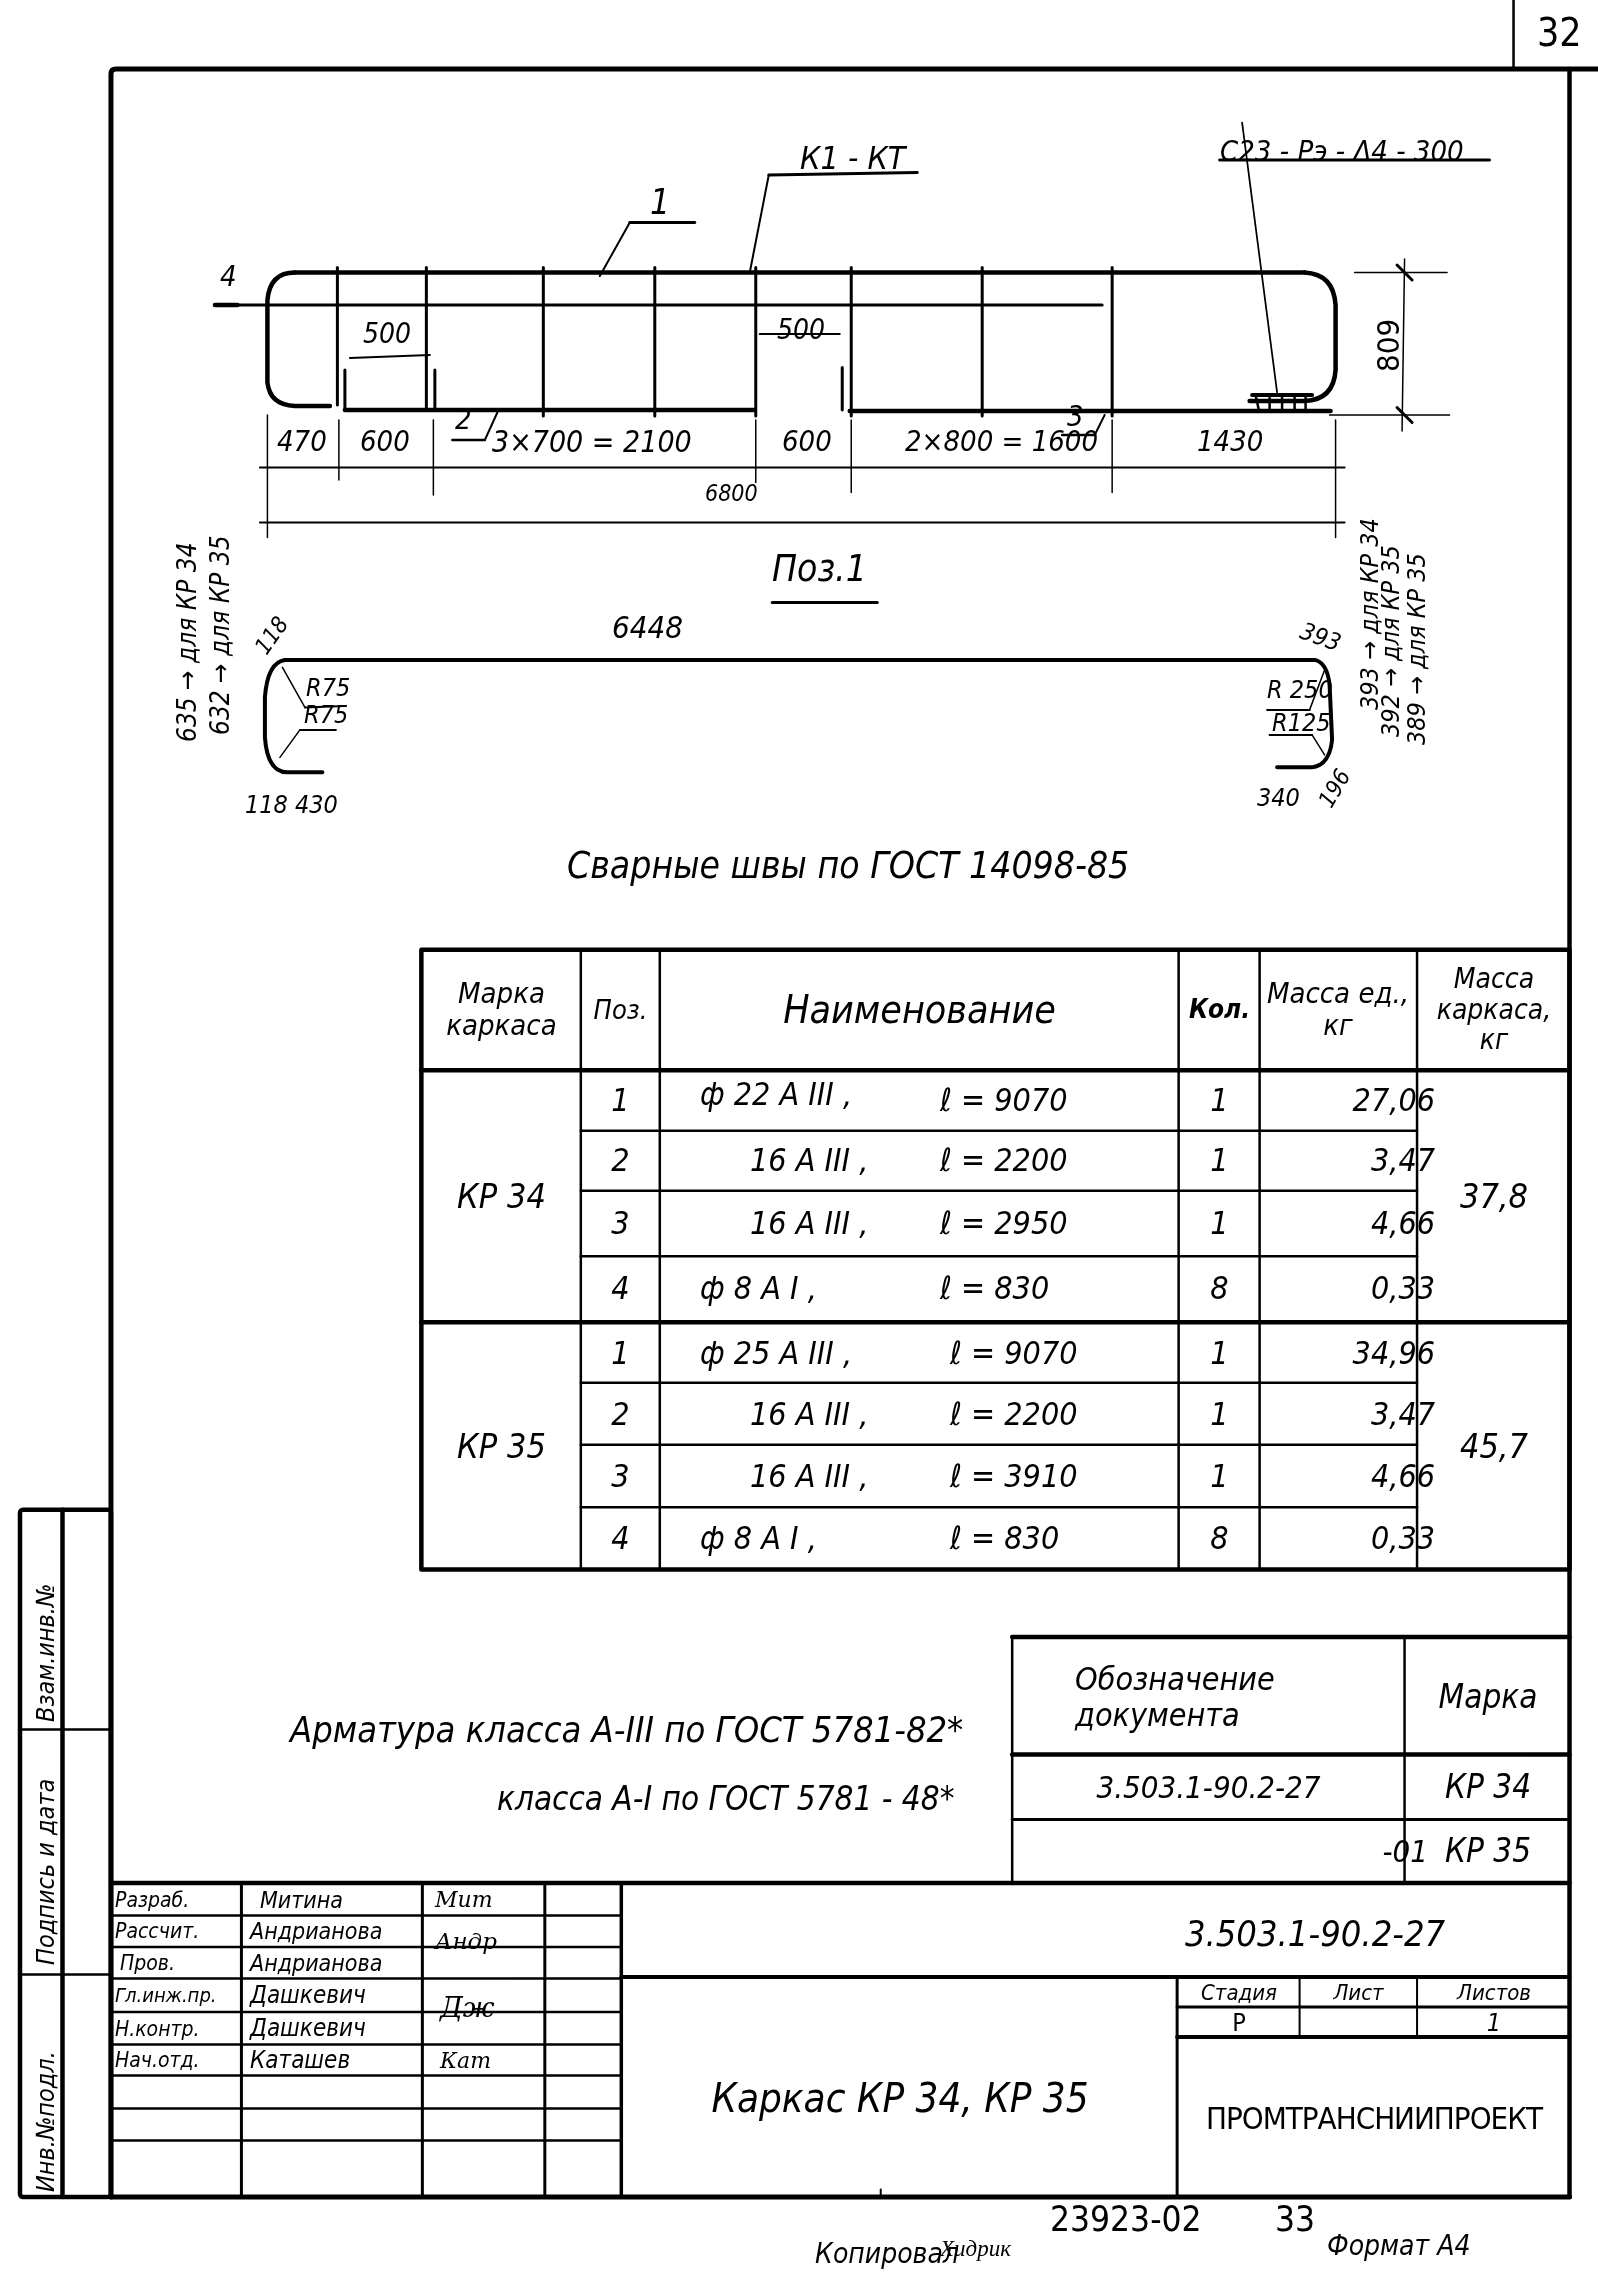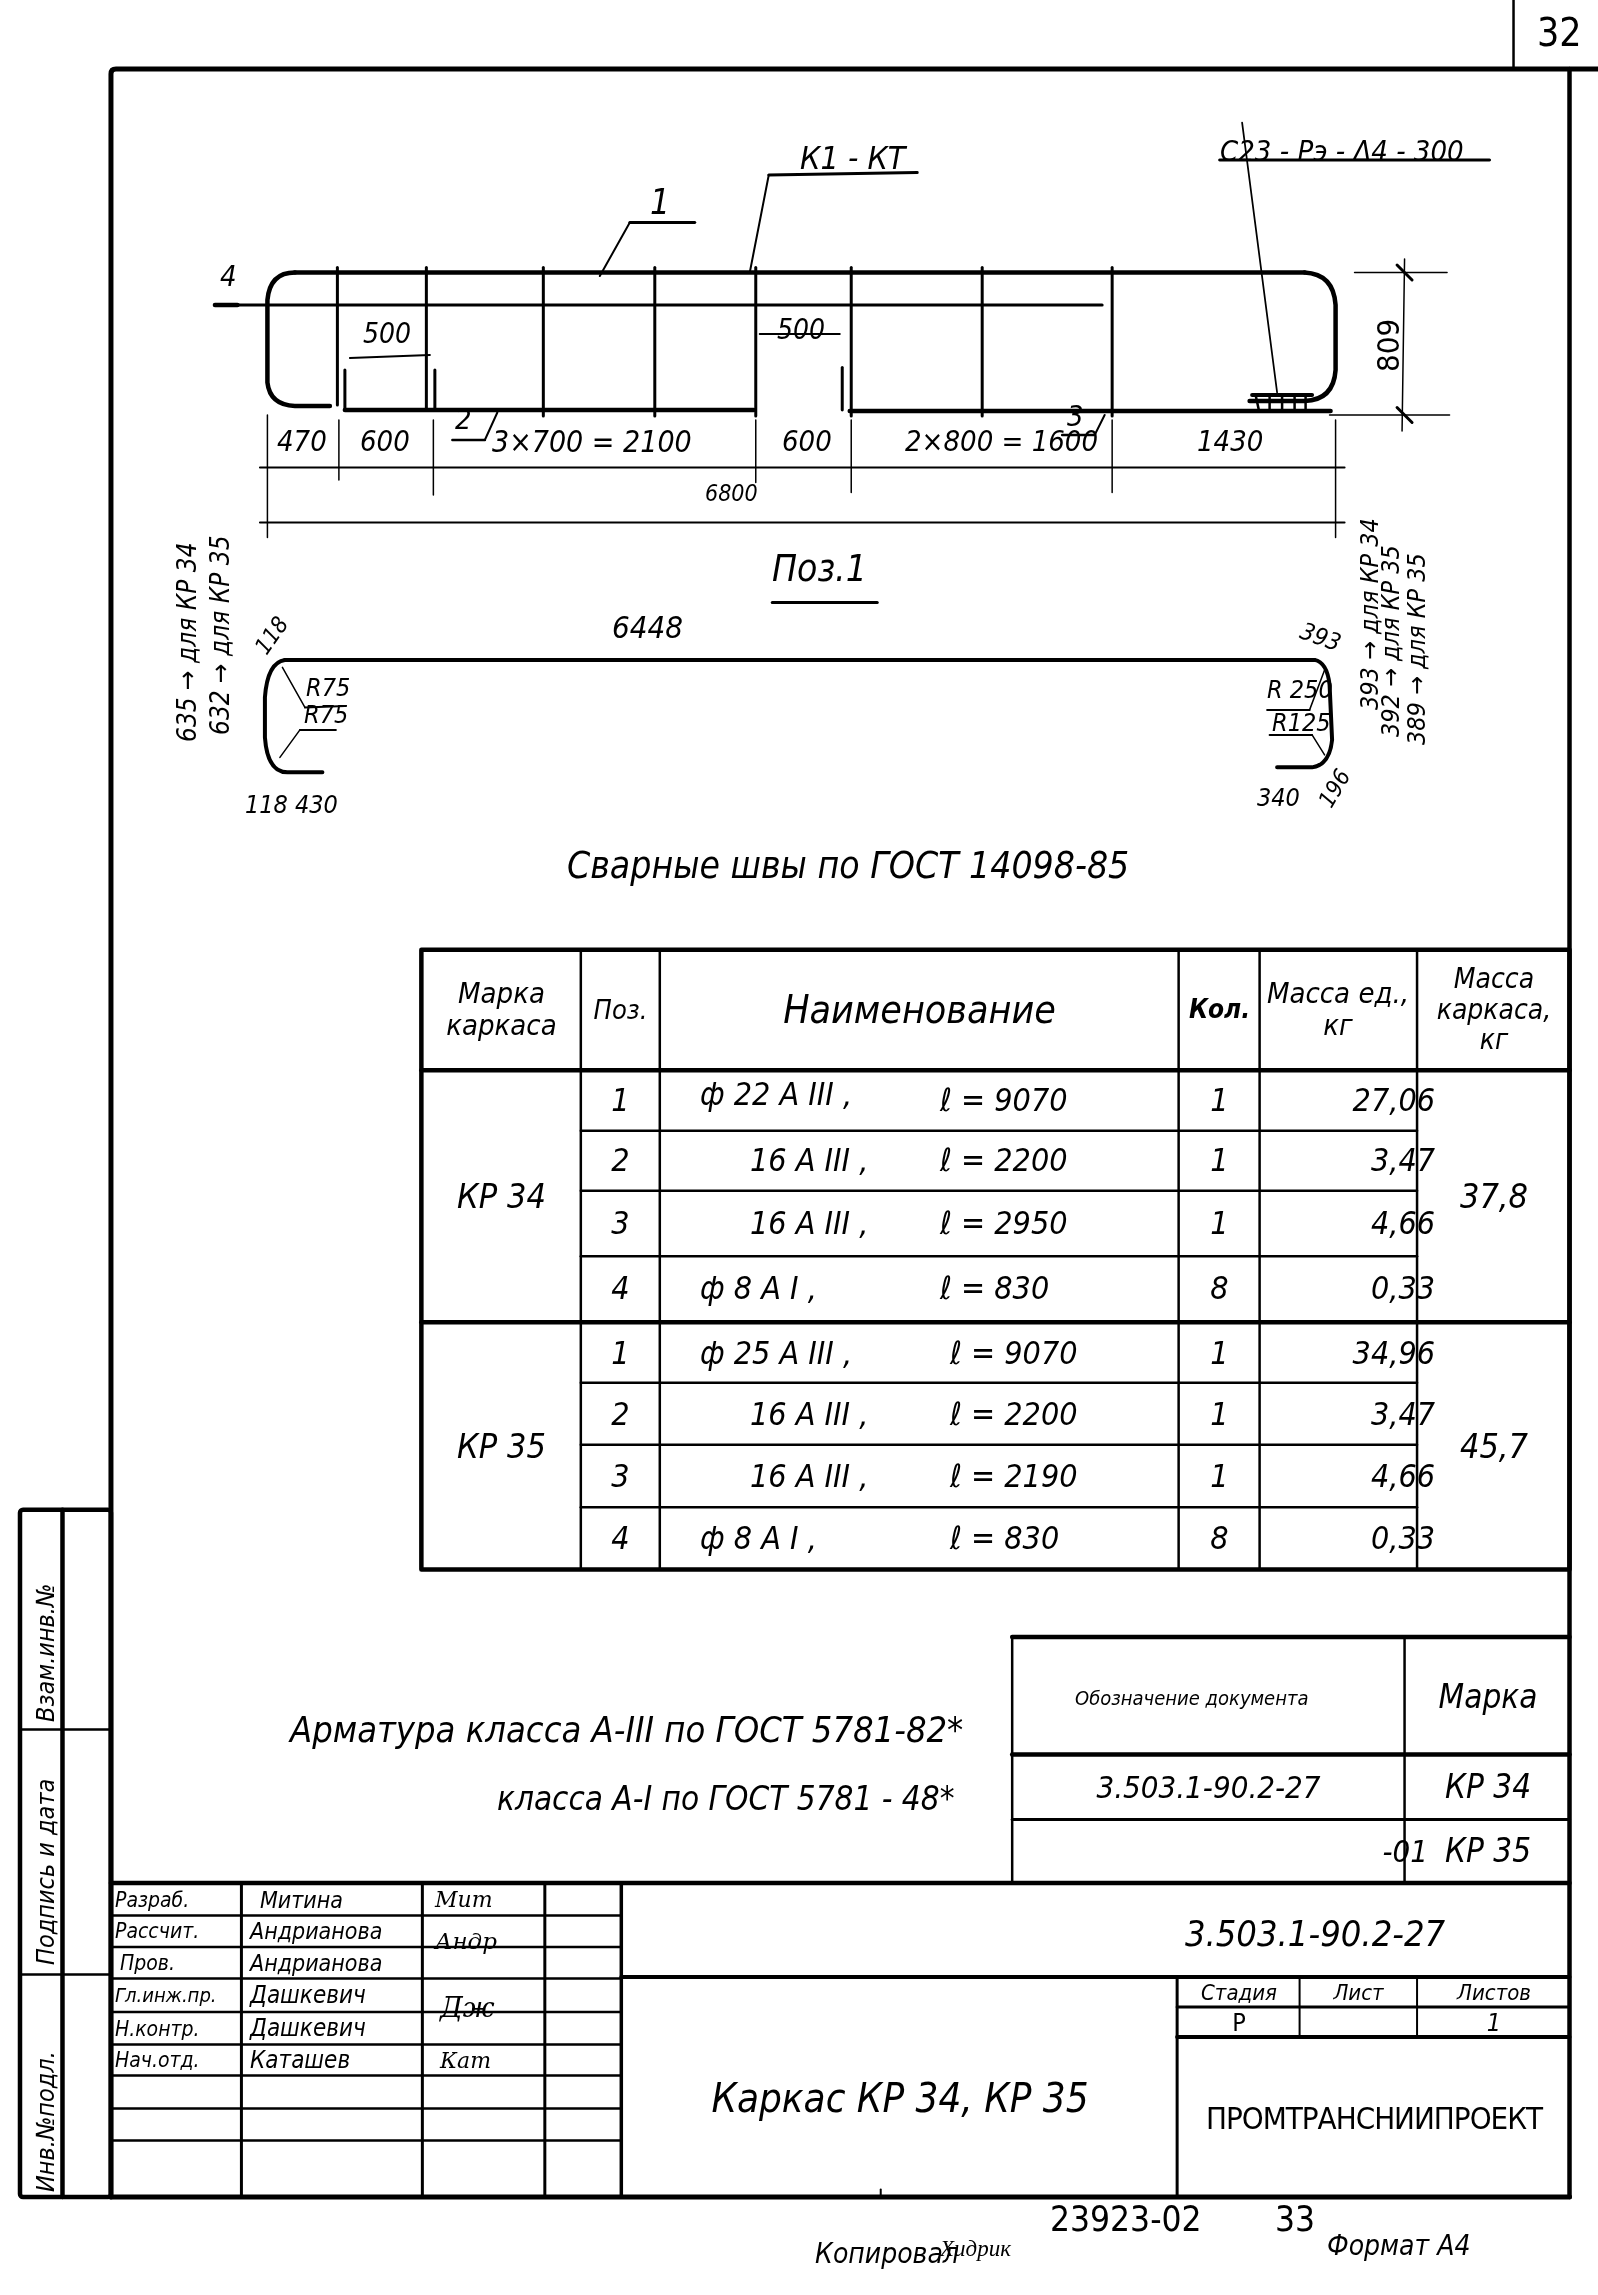--- a/index.html
+++ b/index.html
@@ -238,36 +238,36 @@
   <div class="cell right" style="left:1262px; top:1325px; width:145px; height:57px; font-size:32px;">34,96</div>
 
   <div class="cell" style="left:583px; top:1385px; width:75px; height:59px; font-size:32px;">2</div>
   <div class="cell left" style="left:750px; top:1385px; width:200px; height:59px; font-size:32px;">16 А III ,</div>
   <div class="cell left" style="left:950px; top:1385px; width:220px; height:59px; font-size:32px;">ℓ = 2200</div>
   <div class="cell" style="left:1181px; top:1385px; width:77px; height:59px; font-size:32px;">1</div>
   <div class="cell right" style="left:1262px; top:1385px; width:145px; height:59px; font-size:32px;">3,47</div>
 
   <div class="cell" style="left:583px; top:1447px; width:75px; height:59px; font-size:32px;">3</div>
   <div class="cell left" style="left:750px; top:1447px; width:200px; height:59px; font-size:32px;">16 А III ,</div>
-  <div class="cell left" style="left:950px; top:1447px; width:220px; height:59px; font-size:32px;">ℓ = 2190</div>
+  <div class="cell left" style="left:950px; top:1447px; width:220px; height:59px; font-size:32px;">ℓ = 3910</div>
   <div class="cell" style="left:1181px; top:1447px; width:77px; height:59px; font-size:32px;">1</div>
   <div class="cell right" style="left:1262px; top:1447px; width:145px; height:59px; font-size:32px;">4,66</div>
 
   <div class="cell" style="left:583px; top:1509px; width:75px; height:59px; font-size:32px;">4</div>
   <div class="cell left" style="left:700px; top:1509px; width:200px; height:59px; font-size:32px;">ф 8 А I ,</div>
   <div class="cell left" style="left:950px; top:1509px; width:220px; height:59px; font-size:32px;">ℓ = 830</div>
   <div class="cell" style="left:1181px; top:1509px; width:77px; height:59px; font-size:32px;">8</div>
   <div class="cell right" style="left:1262px; top:1509px; width:145px; height:59px; font-size:32px;">0,33</div>
 </div>
 
 <div class="t" style="left:290px; top:1712px; font-size:36px;">Арматура  класса А-III по ГОСТ 5781-82*</div>
 <div class="t" style="left:497px; top:1782px; font-size:33px;">класса А-I по ГОСТ 5781 - 48*</div>
 
 <div>
-  <div class="cell left" style="left:1075px; top:1645px; width:280px; height:105px; font-size:20px; white-space:normal; line-height:1.1; text-align:left;">Обозначение документа</div>
+  <div class="cell left" style="left:1075px; top:1645px; width:280px; height:105px; font-size:32px; white-space:normal; line-height:1.1; text-align:left;">Обозначение документа</div>
   <div class="cell" style="left:1407px; top:1640px; width:162px; height:114px; font-size:33px;">Марка</div>
   <div class="cell" style="left:1015px; top:1757px; width:387px; height:61px; font-size:31px;">3.503.1-90.2-27</div>
   <div class="cell" style="left:1407px; top:1757px; width:162px; height:61px; font-size:33px;">КР 34</div>
   <div class="cell right" style="left:1015px; top:1822px; width:385px; height:59px; font-size:31px;">-01</div>
   <div class="cell" style="left:1407px; top:1822px; width:162px; height:59px; font-size:33px;">КР 35</div>
 </div>
 
 <div class="vert" style="left:31px; top:1722px; font-size:25px;">Взам.инв.№</div>
 <div class="vert" style="left:31px; top:1965px; font-size:25px;">Подпись и дата</div>
 <div class="vert" style="left:31px; top:2192px; font-size:25px;">Инв.№подл.</div>

